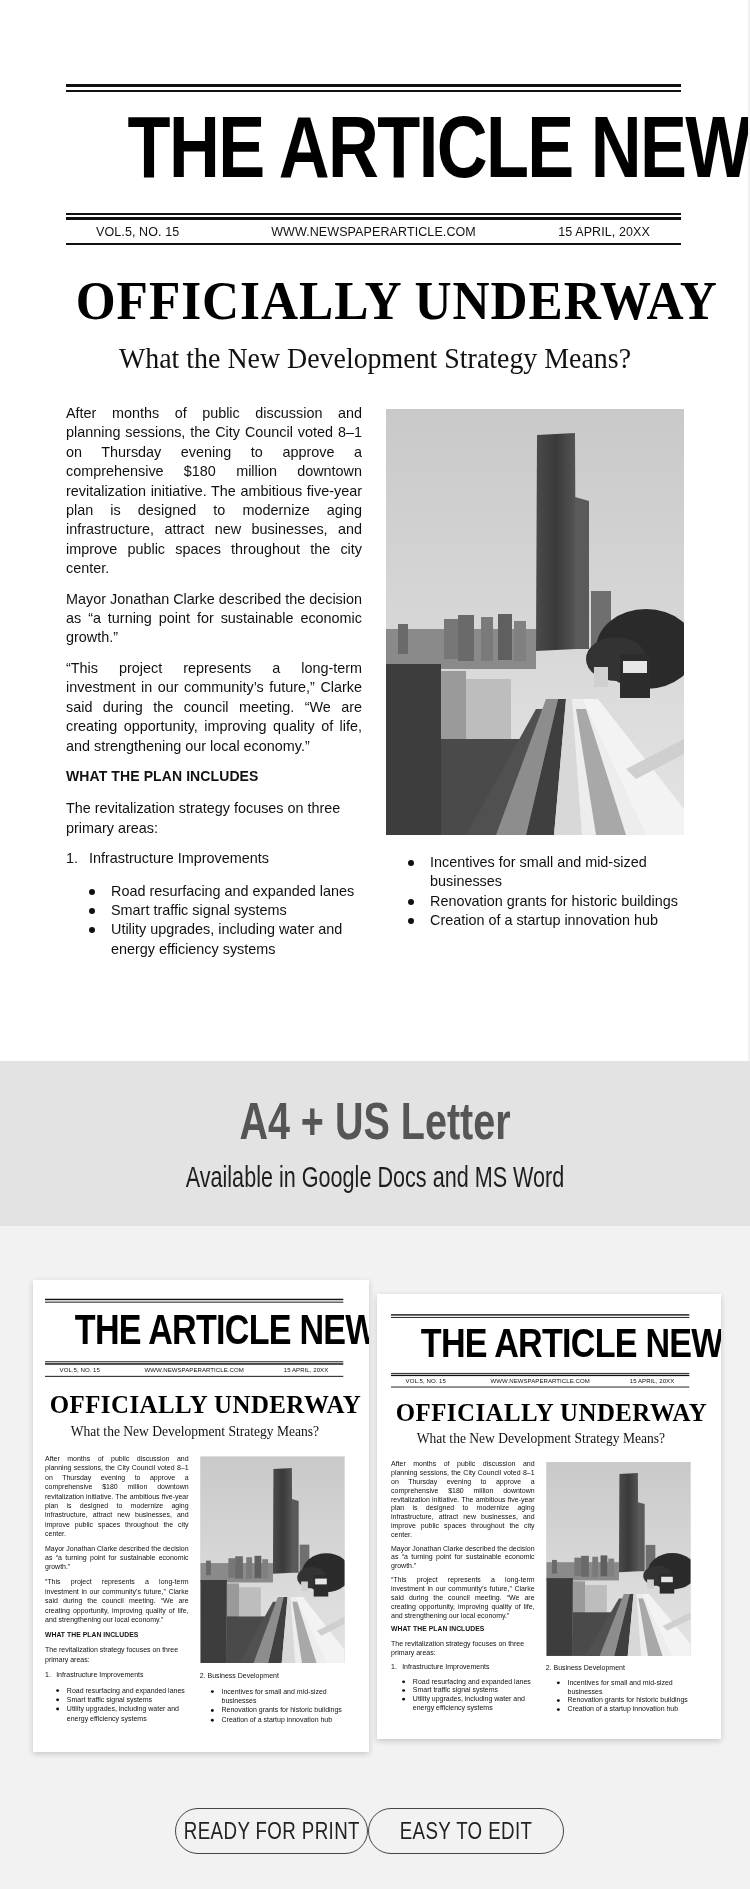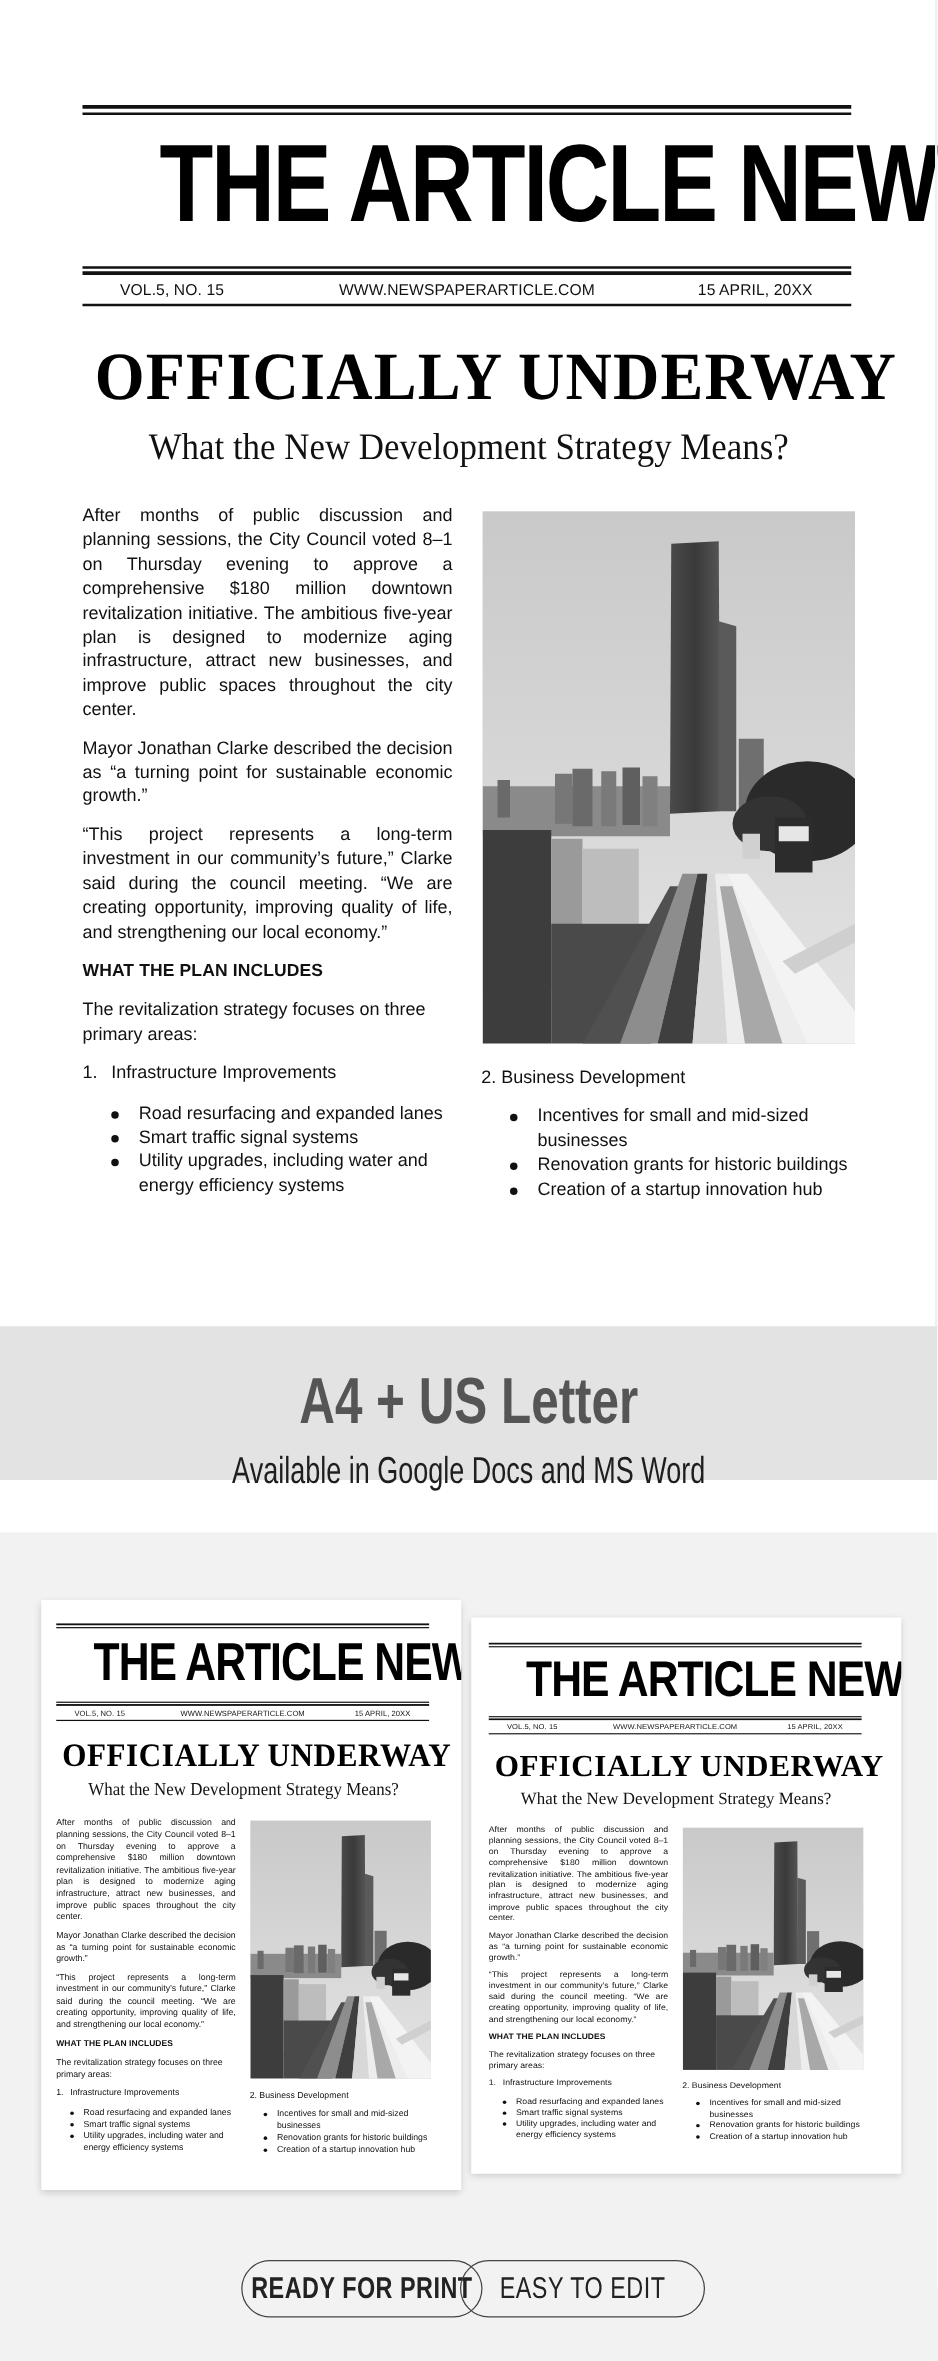--- a/index.html
+++ b/index.html
@@ -65,21 +65,21 @@
 
   .right-list {
     position: absolute; left: 385px; top: 853px; width: 310px;
     font-family: "Liberation Sans", sans-serif; font-size: 14.4px; line-height: 19.4px; color: #111;
   }
   .right-list .num-title { margin-bottom: 12px; }
   .right-list ul.bullets { padding-left: 45px; }
 
   
   .banner {
-    position: absolute; left: 0; top: 1061px; width: 750px; height: 123px; background: #e3e3e3;
+    position: absolute; left: 0; top: 1061px; width: 750px; height: 165px; background: #e3e3e3;
   }
   .banner-title {
     position: absolute; left: 0; top: 30px; width: 750px; text-align: center;
     font-family: "Liberation Sans", sans-serif; font-weight: 700; font-size: 52px; line-height: 60px;
     color: #555; transform: scaleX(0.76); transform-origin: center; white-space: nowrap;
   }
   .banner-sub {
     position: absolute; left: 0; top: 98px; width: 750px; text-align: center;
     font-family: "Liberation Sans", sans-serif; font-weight: 400; font-size: 30px; line-height: 36px;
     color: #1e1e1e; transform: scaleX(0.72); transform-origin: center; white-space: nowrap;
@@ -184,24 +184,20 @@
       <polygon points="260,426 196,290 212,290 298,400 298,426" fill="#f3f3f3"></polygon>
       <polygon points="240,360 298,330 298,345 250,370" fill="#cfcfcf"></polygon>
 
       <rect x="234" y="245" width="30" height="44" fill="#2c2c2c"></rect>
       <rect x="237" y="252" width="24" height="12" fill="#e6e6e6"></rect>
       <rect x="208" y="258" width="14" height="20" fill="#d0d0d0"></rect>
     </svg>
   </div>
 
   <div class="right-list">
-    <div class="num-title">
-      <span>2.</span>
-      <span>Business Development</span>
-    </div>
     <ul class="bullets">
       <li>Incentives for small and mid-sized businesses</li>
       <li>Renovation grants for historic buildings</li>
       <li>Creation of a startup innovation hub</li>
     </ul>
   </div>
 </div>
 <div class="edge-strip"></div>
 
 <div class="banner">
@@ -405,18 +401,18 @@
     </div>
     <ul class="bullets">
       <li>Incentives for small and mid-sized businesses</li>
       <li>Renovation grants for historic buildings</li>
       <li>Creation of a startup innovation hub</li>
     </ul>
   </div>
 </div>
 </div>
 
-<div class="pill" style="left:193px;width:193px;font-weight:bold;">
+<div class="pill" style="left:175px;width:193px;">
   <span>READY FOR PRINT</span>
 </div>
 <div class="pill" style="left:368px;width:196px;">
   <span>EASY TO EDIT</span>
 </div>
 
 </body></html>

